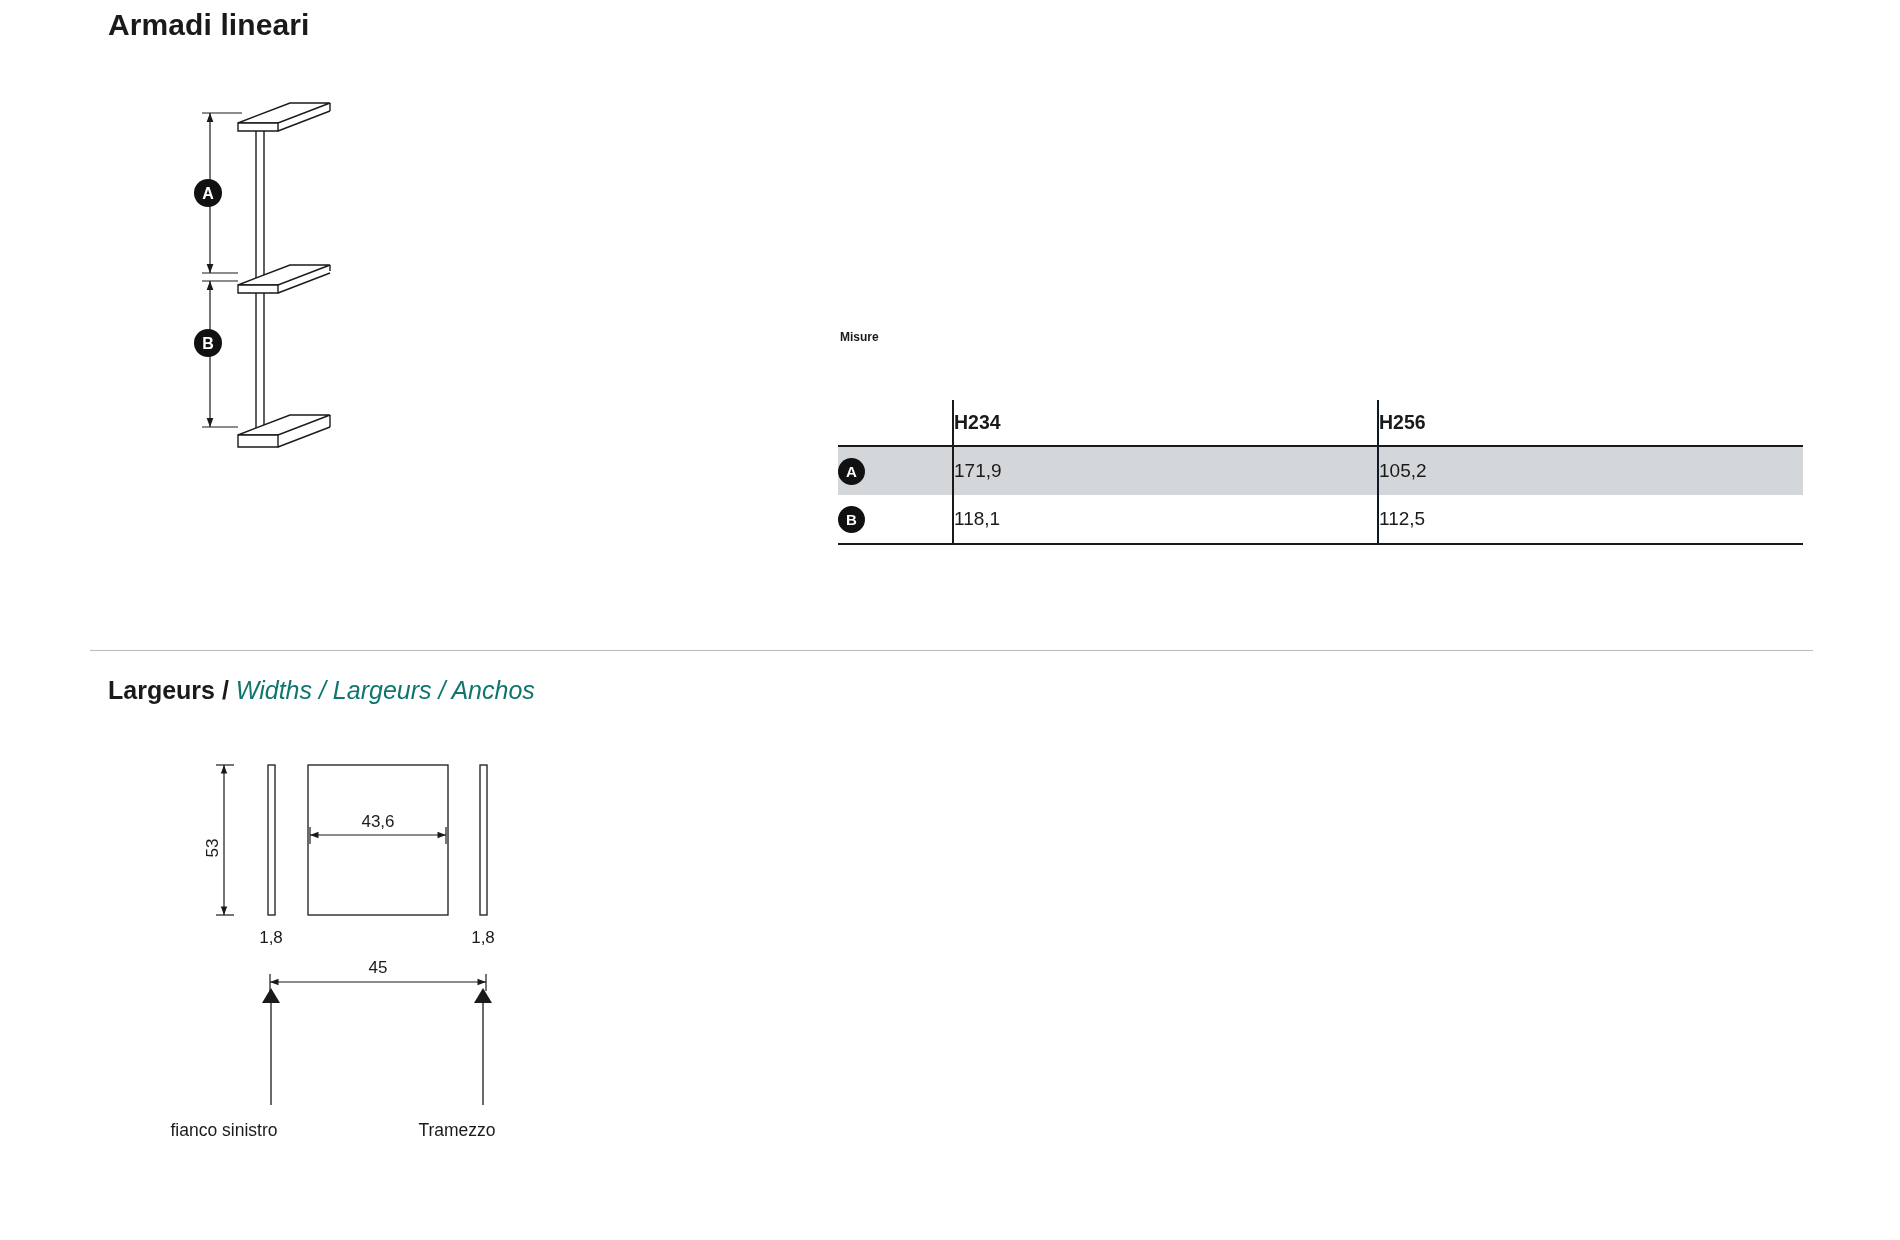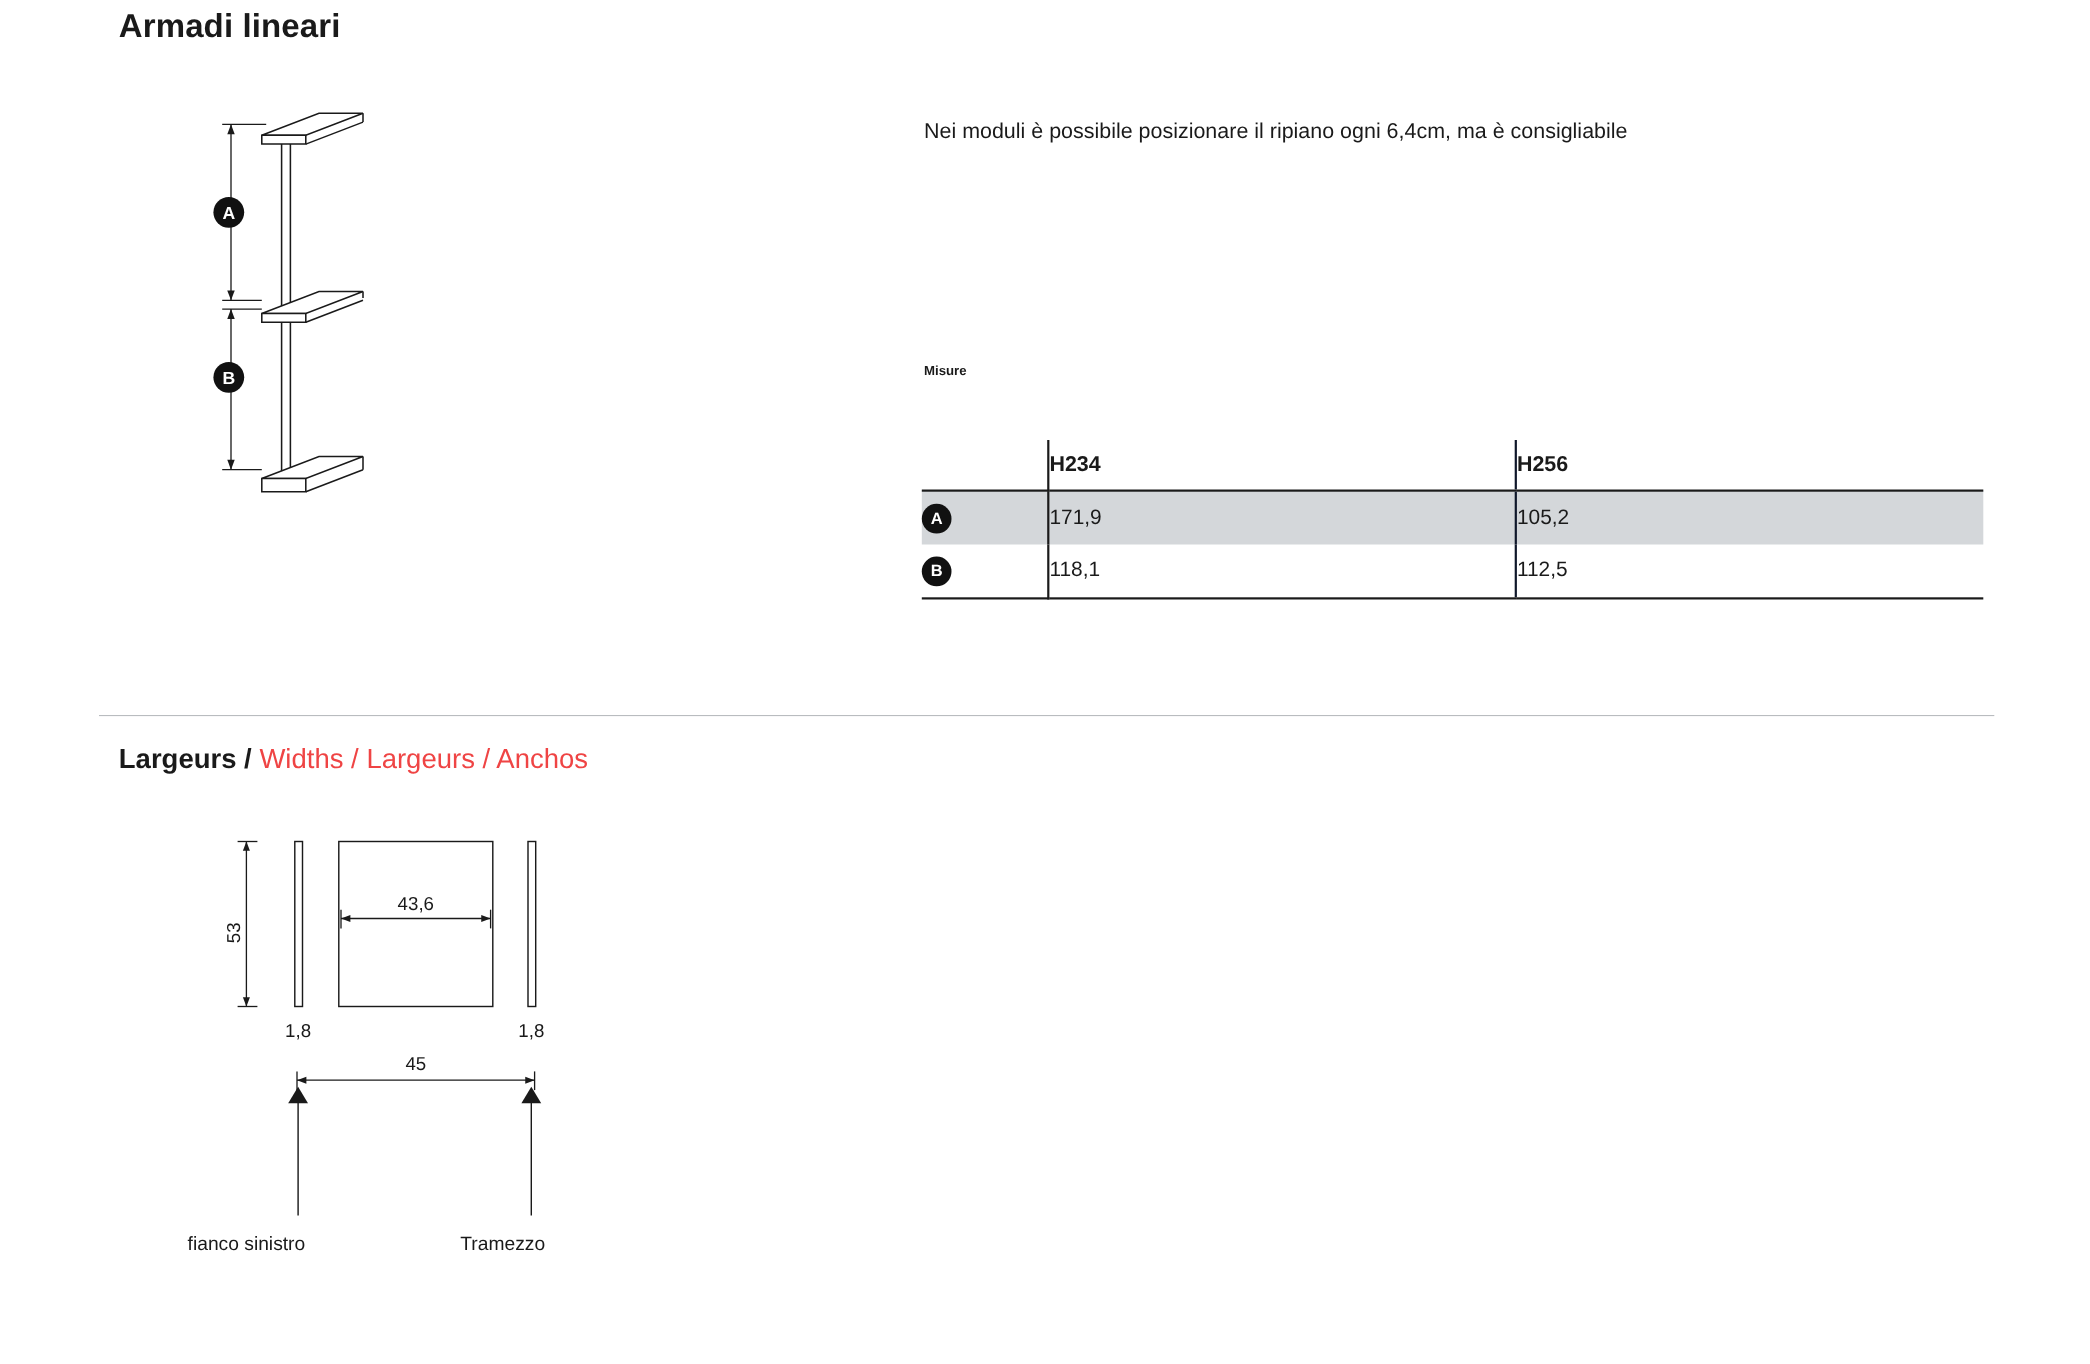--- a/index.html
+++ b/index.html
@@ -110,21 +110,21 @@
   }
 
   
   .section-head {
     position: absolute;
     left: 108px; top: 676px;
     font-size: 25px;
     white-space: nowrap;
   }
   .section-head .it { font-weight: bold; color: #1a1a1a; }
-  .section-head .other { color: #ef4444; }
+  .section-head .other { color: #0f766e; font-style: italic; }
 
   
   .drawing-bottom {
     position: absolute;
     left: 130px; top: 750px;
     width: 520px; height: 450px;
   }
 
   .dim-label {
     font-family: "Liberation Sans", sans-serif;
@@ -186,21 +186,20 @@
     </g>
 
     <g>
       <circle cx="18" cy="248" r="14" fill="#111111"></circle>
       <text x="18" y="254" text-anchor="middle" font-family="Liberation Sans, sans-serif" font-size="16" font-weight="bold" fill="#ffffff">B</text>
     </g>
   </svg>
 </div>
 
 <div class="intro">
-  <div>Nei moduli è possibile posizionare il ripiano ogni 6,4cm, ma è consigliabile</div>
 </div>
 
 <div class="misure-title">Misure</div>
 
 <div class="table-wrap">
   <table class="misure">
     <thead>
       <tr>
         <th class="rowlabel"></th>
         <th>H234</th>

